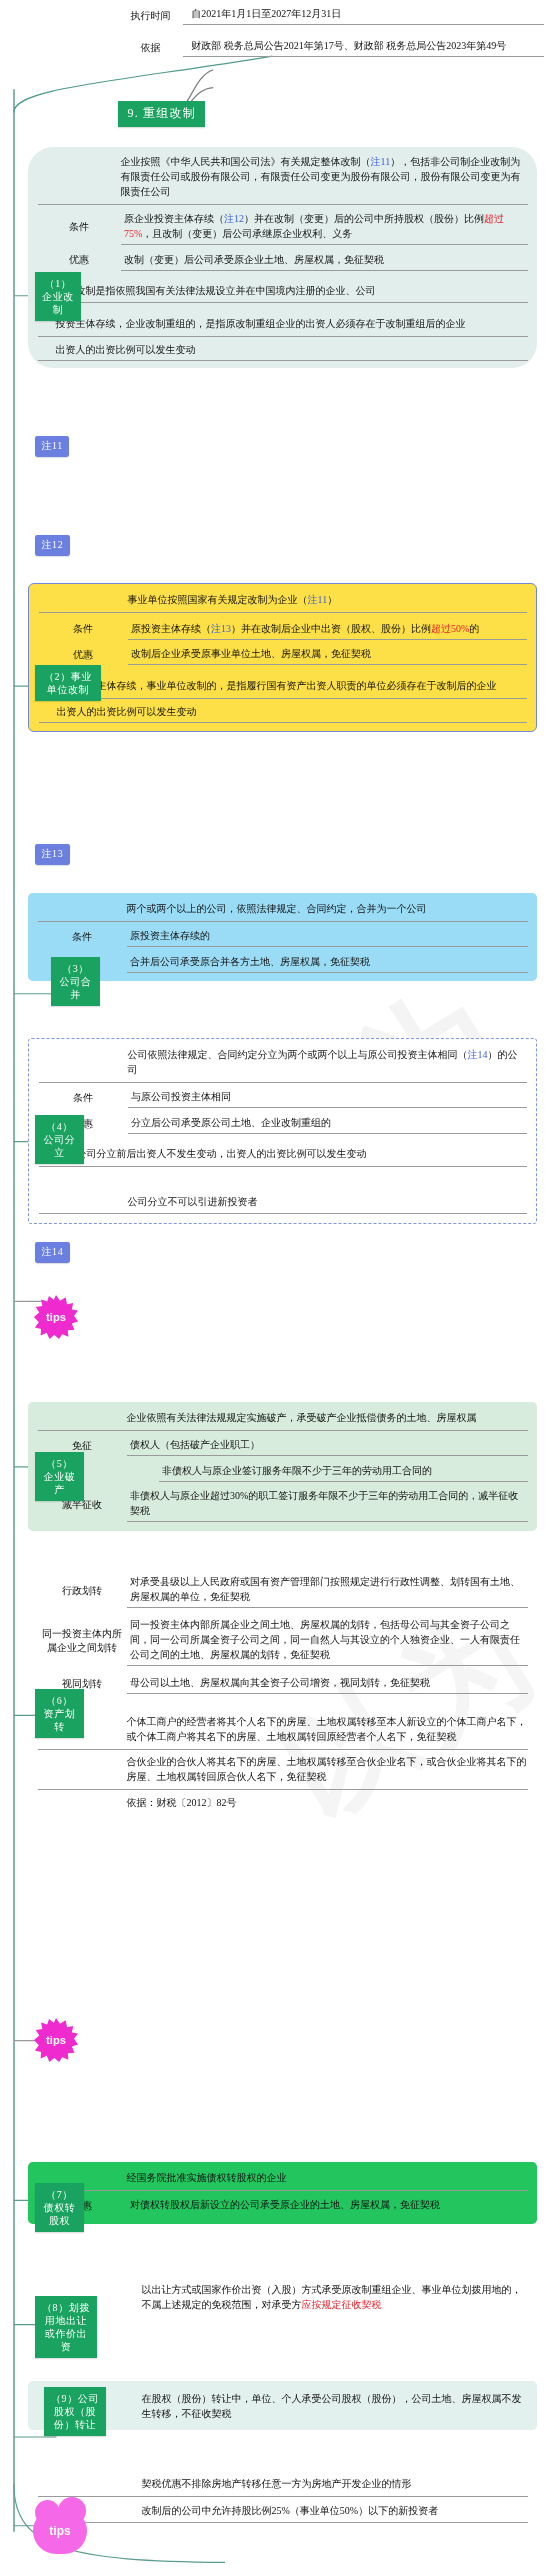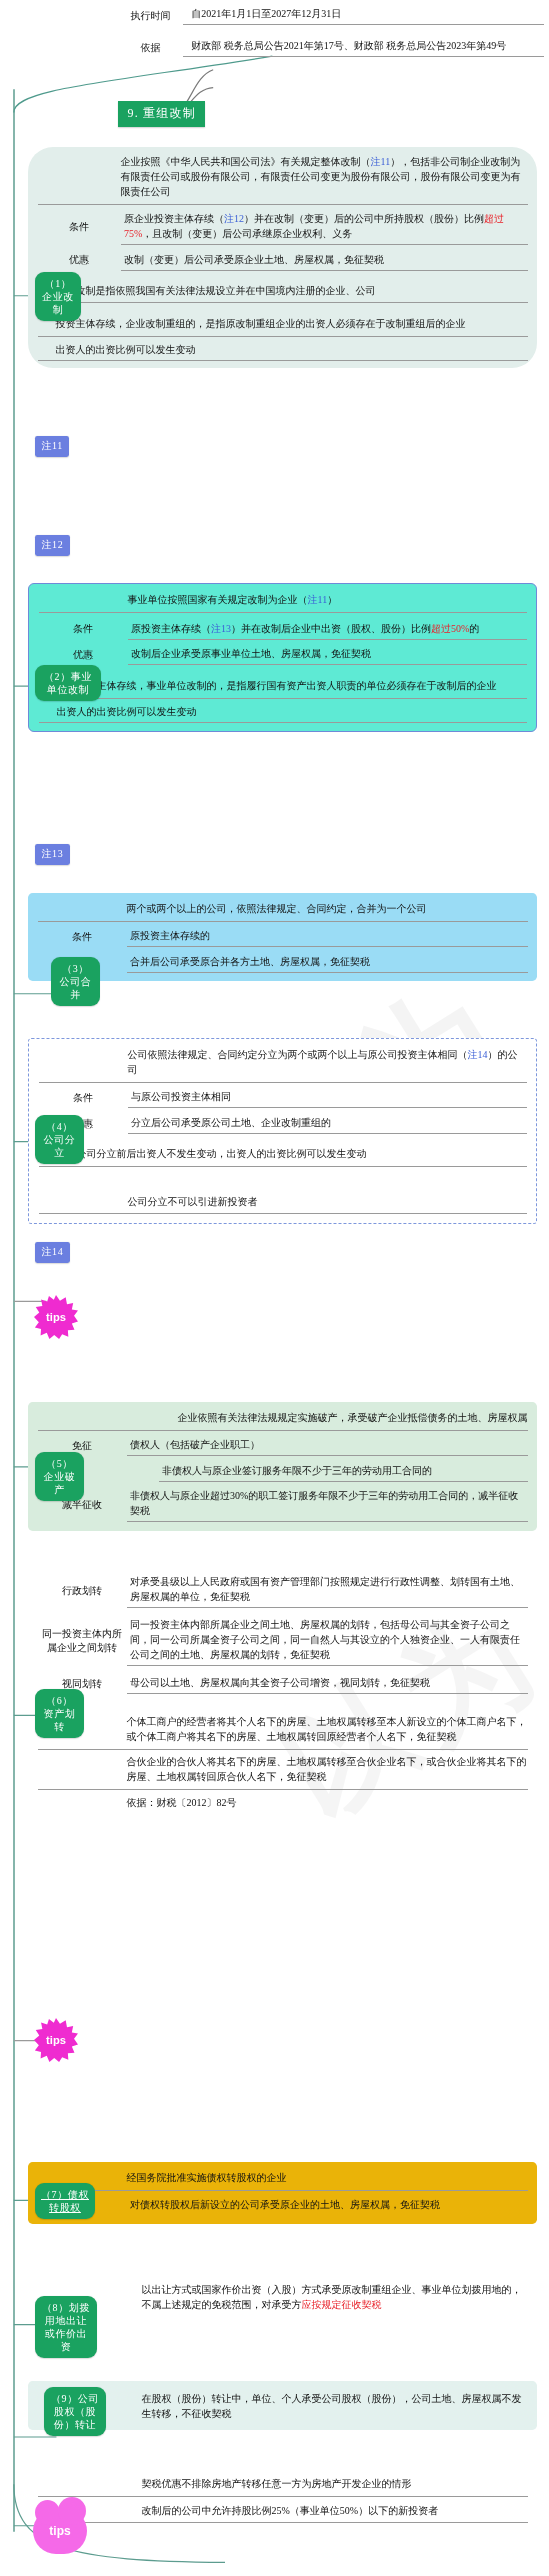--- a/index.html
+++ b/index.html
@@ -104,21 +104,21 @@
 
   
   .block { position:absolute; border-radius:4.7px; }
 
   .blk-body { font-size:10px; line-height:1.50; }
 
   
   .chip {
     background:#1aa260;
     color:#fff;
-    border-radius:9px;
+    border-radius:0;
     font-size:10px;
     line-height:1.32;
     text-align:center;
     padding:4.7px 6px;
     letter-spacing:0.6px;
     box-shadow:0 0.6px 1.2px rgba(0,0,0,.15);
   }
   .chip-note {
     background:#6b7fe0;
     color:#fff;
@@ -147,21 +147,21 @@
     padding:1.8px 0 3px 3.5px;
   }
 
   .red { color:#e8222a; }
   .blue { color:#3b5fd6; }
 
   
   .tint-mint   { background:#e2eeeb;border-radius:25px; }
   .tint-blue   { background:#9adcf5; }
   .tint-green  { background:#d8ecdd; }
-  .tint-orange { background:#eab308; }
+  .tint-orange { background:#22c55e; }
   .tint-pale   { background:#e3f1ee; }
   .tint-none   { background:transparent; }
 
   .border-wavy {
     border:1.2px solid #6f8ad8;
     border-radius:6px;
   }
   .border-dash {
     border:1.2px dashed #7d97dc;
     border-radius:3.5px;
@@ -261,21 +261,21 @@
       <div style="margin-top:12px; padding-left:18px; padding-bottom:4.7px; border-bottom:1.2px solid #9a9a9a;" class="blk-body">整体改制是指依照我国有关法律法规设立并在中国境内注册的企业、公司</div>
 
       <div style="margin-top:13px; padding-left:18px; padding-bottom:4.7px; border-bottom:1.2px solid #9a9a9a;" class="blk-body">投资主体存续，企业改制重组的，是指原改制重组企业的出资人必须存在于改制重组后的企业</div>
       <div style="margin-top:4.7px; padding-left:18px; padding-bottom:3.5px; border-bottom:1.2px solid #9a9a9a;" class="blk-body">出资人的出资比例可以发生变动</div>
     </div>
 
     <div class="chip" style="position:absolute; left:35px; top:272px; width:46px;">（1）企业改制</div>
     <div class="chip-note" style="position:absolute; left:35px; top:436px;">注11</div>
     <div class="chip-note" style="position:absolute; left:35px; top:535px;">注12</div>
 
-    <div class="block border-wavy" style="left:28px; top:583px; width:509px; padding:8.3px 9.5px 8.3px 9.5px; background:#5eead4;">
+    <div class="block border-wavy" style="left:28px; top:583px; width:509px; padding:8.3px 9.5px 8.3px 9.5px; background:#fde047;">
       <div class="blk-body" style="padding-left:89px; padding-bottom:4.7px; border-bottom:1.2px solid #9a9a9a;">
         事业单位按照国家有关规定改制为企业（<span class="blue">注11</span>）
       </div>
       <div class="kv" style="margin-top:6px;">
         <div class="kv-k" style="flex:0 0 89px;">条件</div>
         <div class="kv-v">
           原投资主体存续（<span class="blue">注13</span>）并在改制后企业中出资（股权、股份）比例<span class="red">超过50%</span>的
         </div>
       </div>
       <div class="kv" style="margin-top:4.7px;">
@@ -316,21 +316,21 @@
       </div>
       <div style="margin-top:12px; padding-left:18px; padding-bottom:4.7px; border-bottom:1.2px solid #9a9a9a;" class="blk-body">是指公司分立前后出资人不发生变动，出资人的出资比例可以发生变动</div>
       <div style="margin-top:27px; padding-left:89px; padding-bottom:4.7px; border-bottom:1.2px solid #9a9a9a;" class="blk-body">公司分立不可以引进新投资者</div>
     </div>
 
     <div class="chip" style="position:absolute; left:35px; top:1115px; width:49px;">（4）公司分立</div>
     <div class="chip-note" style="position:absolute; left:35px; top:1242px;">注14</div>
     <div class="tips-burst" style="position:absolute; left:34px; top:1295px;">tips</div>
 
     <div class="block tint-green" style="left:28px; top:1402px; width:509px; padding:8.3px 9.5px 8.3px 9.5px;">
-      <div class="blk-body" style="padding-left:89px; padding-bottom:4.7px; border-bottom:1.2px solid #9a9a9a;text-align:right;">企业依照有关法律法规规定实施破产，承受破产企业抵偿债务的土地、房屋权属</div>
+      <div class="blk-body" style="padding-left:89px; padding-bottom:4.7px; border-bottom:1.2px solid #9a9a9a;">企业依照有关法律法规规定实施破产，承受破产企业抵偿债务的土地、房屋权属</div>
       <div class="kv" style="margin-top:4.7px;">
         <div class="kv-k" style="flex:0 0 89px;">免征</div>
         <div class="kv-v">债权人（包括破产企业职工）</div>
       </div>
       <div class="kv" style="margin-top:4.7px;gap:32px;">
         <div class="kv-k" style="flex:0 0 89px;">&nbsp;</div>
         <div class="kv-v">非债权人与原企业签订服务年限不少于三年的劳动用工合同的</div>
       </div>
       <div class="kv" style="margin-top:4.7px;">
         <div class="kv-k" style="flex:0 0 89px;">减半征收</div>
@@ -362,21 +362,21 @@
     <div class="chip" style="position:absolute; left:35px; top:1689px; width:49px;">（6）资产划转</div>
     <div class="tips-burst" style="position:absolute; left:34px; top:2018px;">tips</div>
 
     <div class="block tint-orange" style="left:28px; top:2162px; width:509px; padding:8.3px 9.5px 8.3px 9.5px;">
       <div class="blk-body" style="padding-left:89px; padding-bottom:4.7px; border-bottom:1.2px solid #9a9a9a;">经国务院批准实施债权转股权的企业</div>
       <div class="kv" style="margin-top:4.7px;">
         <div class="kv-k" style="flex:0 0 89px;">优惠</div>
         <div class="kv-v" style="border-bottom:none;">对债权转股权后新设立的公司承受原企业的土地、房屋权属，免征契税</div>
       </div>
     </div>
-    <div class="chip" style="position:absolute; left:35px; top:2183px; width:60px;text-decoration:underline;">（7）债权转股权</div>
+    <div class="chip" style="position:absolute; left:35px; top:2183px; width:49px;">（7）债权转股权</div>
 
     <div class="block tint-none" style="left:28px; top:2274px; width:509px; padding:8.3px 9.5px 8.3px 9.5px;">
       <div class="blk-body" style="padding-left:104px;">
         <span>以出让方式或国家作价出资（入股）方式承受原改制重组企业、事业单位划拨用地的，不属上述规定的免税范围，对承受方</span><span class="red">应按规定征收契税</span>
       </div>
     </div>
     <div class="chip" style="position:absolute; left:35px; top:2296px; width:62px;">（8）划拨用地出让或作价出资</div>
 
     <div class="block tint-pale" style="left:28px; top:2381px; width:509px; padding:9.5px 9.5px 9.5px 9.5px;">
       <div class="blk-body" style="padding-left:104px;">在股权（股份）转让中，单位、个人承受公司股权（股份），公司土地、房屋权属不发生转移，不征收契税</div>

